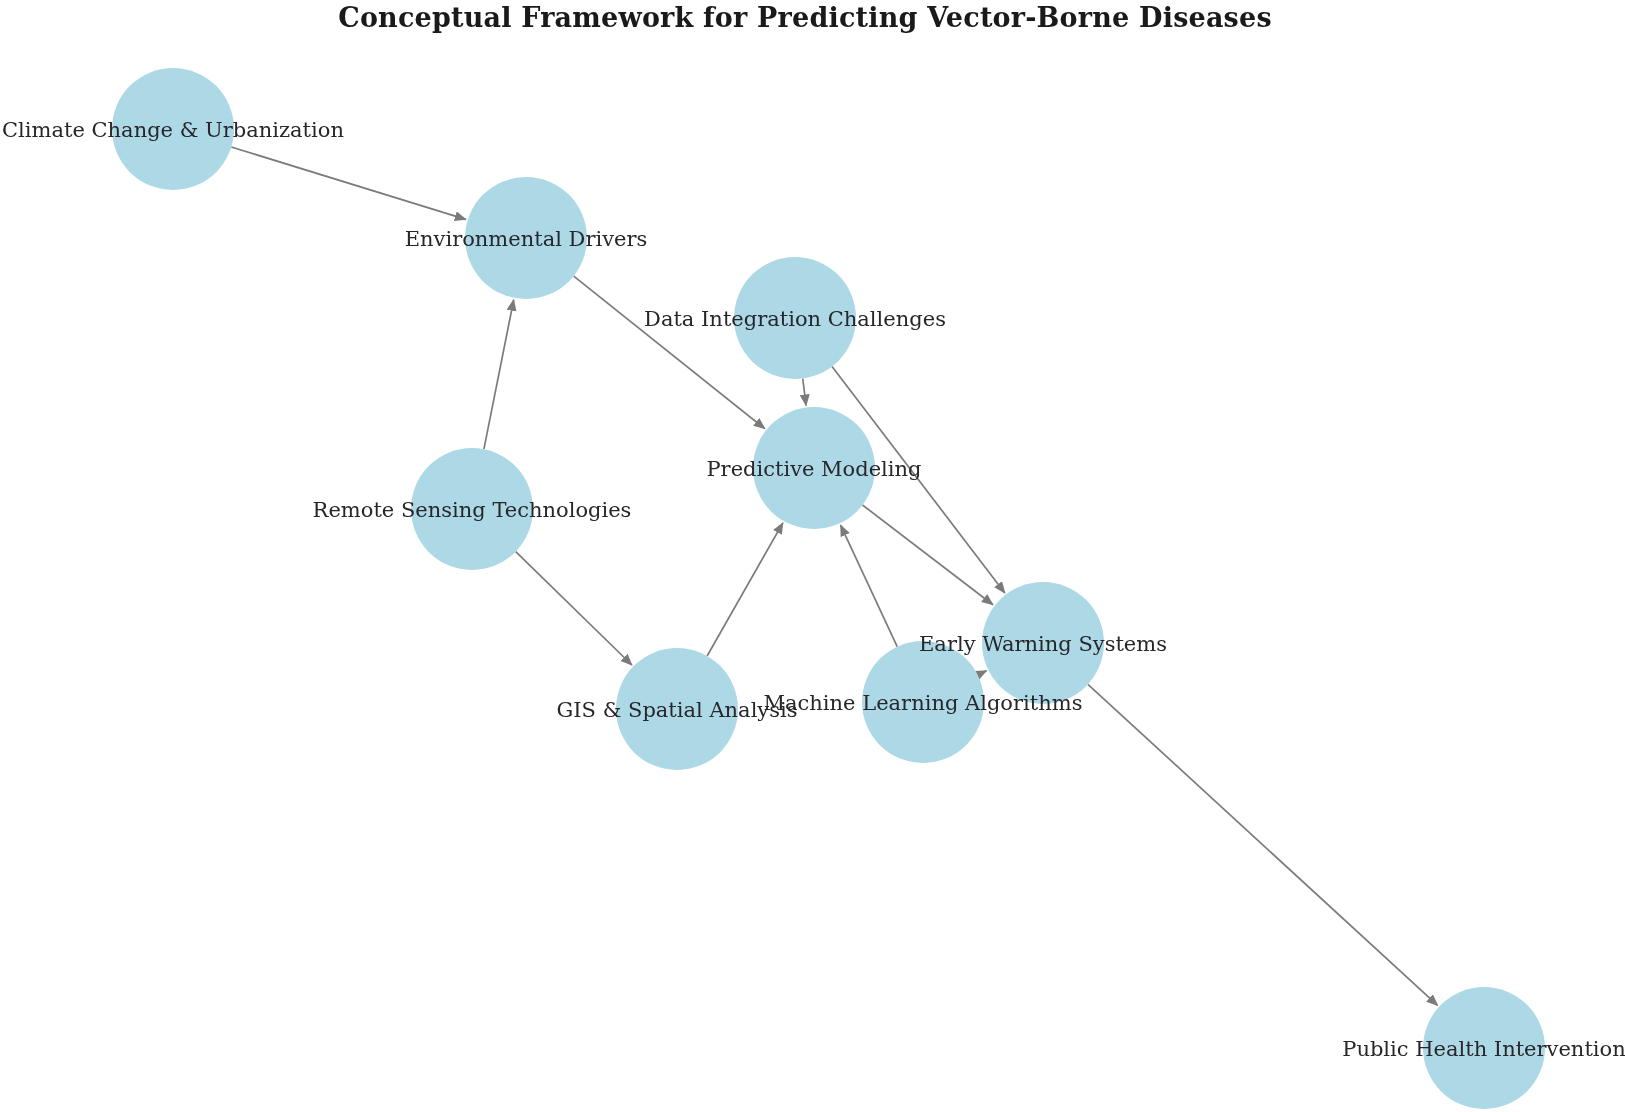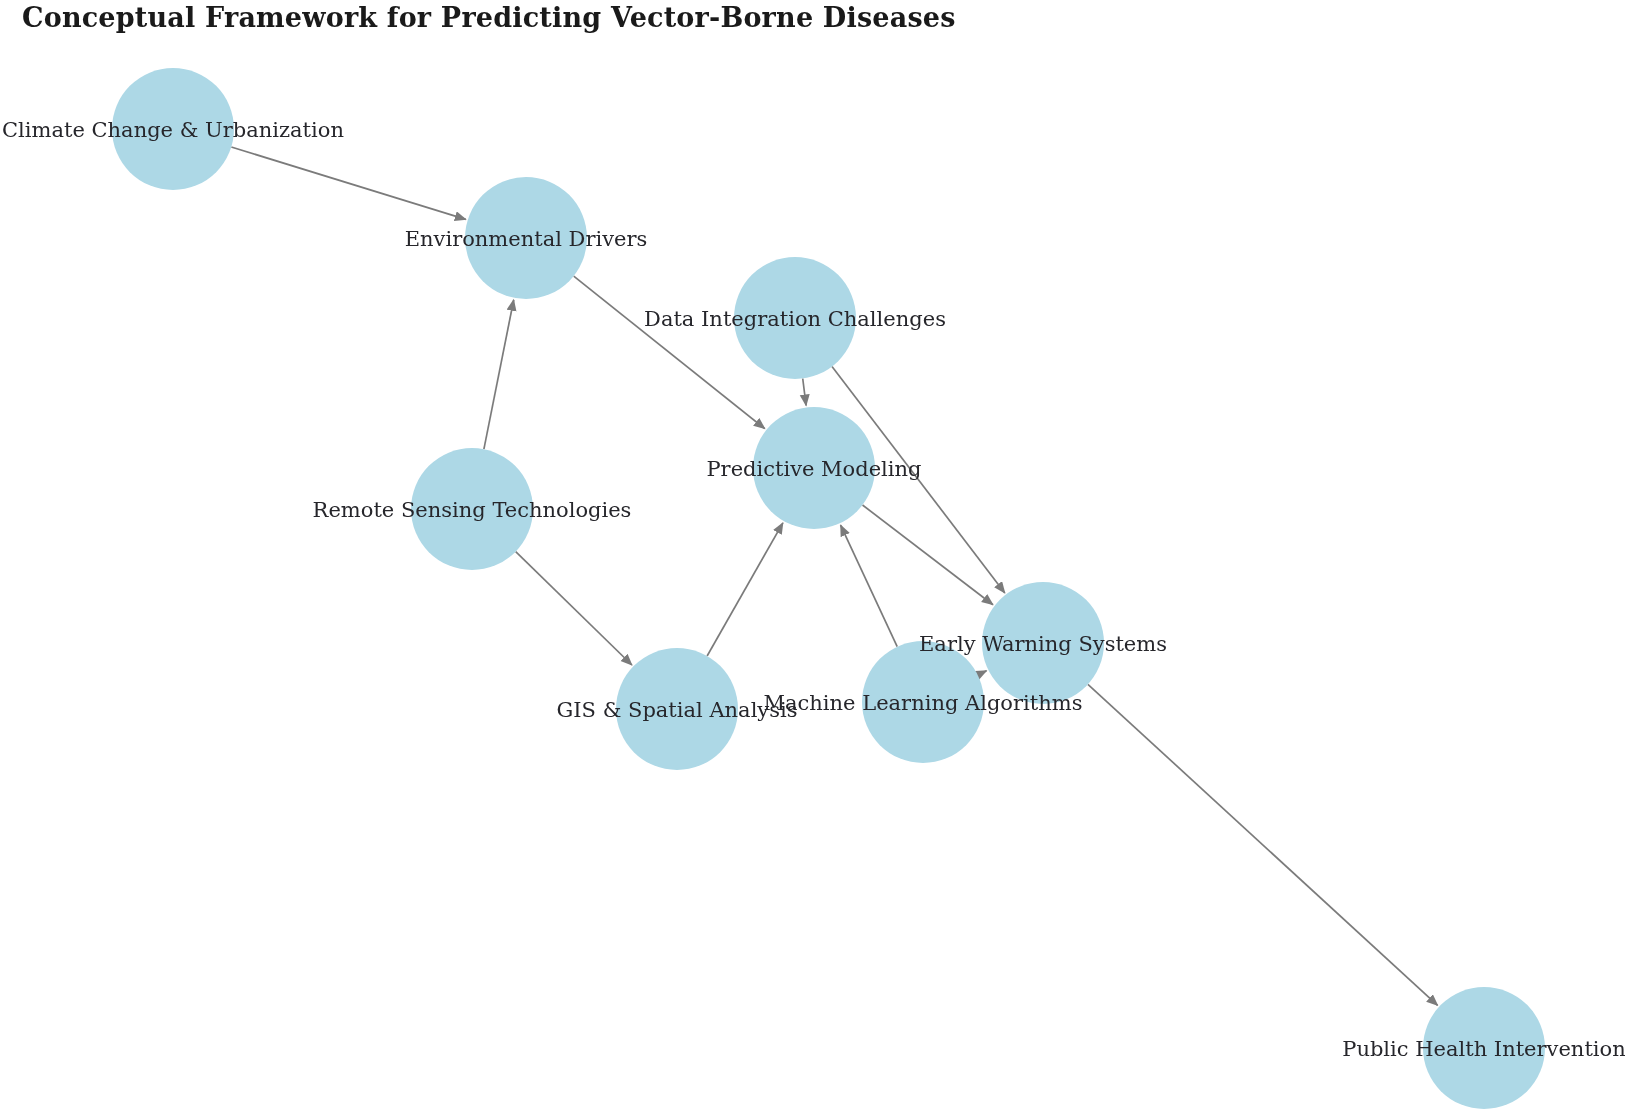--- a/index.html
+++ b/index.html
@@ -13,25 +13,25 @@
     height: 1112px;
     background: #ffffff;
     overflow: hidden;
     font-family: "DejaVu Serif", serif;
   }
   .diagram-title {
     position: absolute;
     top: 2px;
     left: 0;
     right: 15px;
+    text-align: center;
     font-family: "DejaVu Serif", serif;
     font-size: 27px;
     font-weight: bold;
     letter-spacing: 0.2px;
-    padding-left: 22px;
   }
   svg#graph {
     position: absolute;
     top: 0;
     left: 0;
   }
   .edge {
     stroke-width: 1.7px;
     fill: none;
   }

